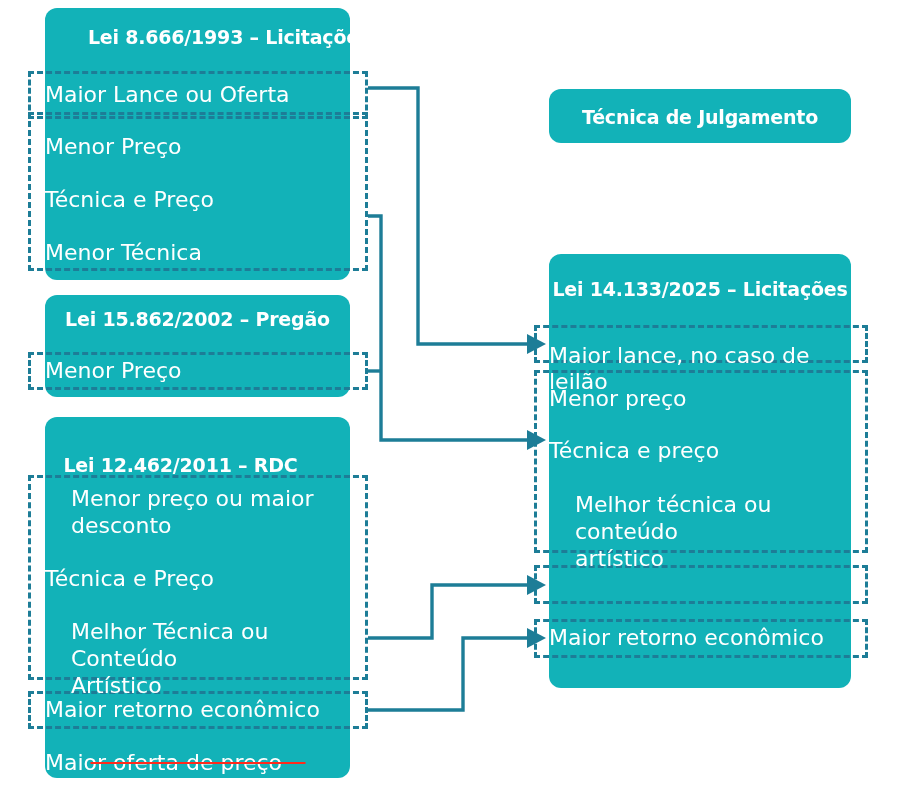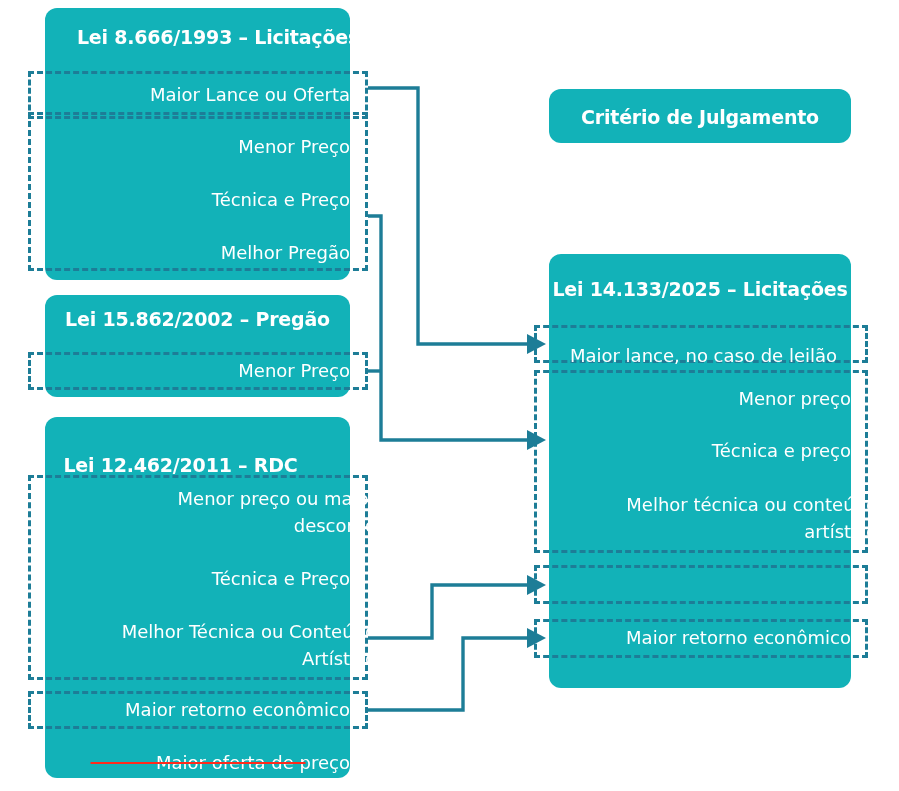--- a/index.html
+++ b/index.html
@@ -22,23 +22,23 @@
     position:absolute;left:0;right:0;
     text-align:center;
     color:#ffffff;
     font-weight:bold;
     font-size:19px;
     letter-spacing:-0.2px;
     z-index:4;
   }
   .item{
     position:absolute;left:0;right:0;
-    text-align:right;
+    text-align:left;
     color:#ffffff;
-    font-size:18px;
+    font-size:22px;
     font-weight:400;
     line-height:26px;
     z-index:4;
   }
   .item.two-line{line-height:27px;padding-left:26px;}
   .item.struck{position:relative;}
   .item.struck .strike{
     position:absolute;left:50%;transform:translateX(-50%);
     top:50%;margin-top:-1px;
     height:2px;background:#ff2a1c;
@@ -58,29 +58,29 @@
   .wires{position:absolute;left:0;top:0;width:899px;height:791px;z-index:5;pointer-events:none;}
   .wires path{fill:none;stroke:#1d7d97;stroke-width:3.4;}
   .wires polygon{fill:#1d7d97;}
 </style>
 </head>
 <body>
 
 <div class="stage">
 
   <div class="card" style="left:45px;top:8px;width:305px;height:272px;"></div>
-  <div class="card-title" style="left:45px;width:346px;top:26px;">Lei 8.666/1993 – Licitações</div>
+  <div class="card-title" style="left:45px;width:346px;top:26px;padding-left:11px;">Lei 8.666/1993 – Licitações</div>
 
   <div class="dash" style="left:28px;top:71px;width:340px;height:48px;"></div>
   <div class="item" style="left:45px;width:305px;top:82px;">Maior Lance ou Oferta</div>
 
   <div class="dash" style="left:28px;top:112px;width:340px;height:159px;"></div>
   <div class="item" style="left:45px;width:305px;top:134px;">Menor Preço</div>
   <div class="item" style="left:45px;width:305px;top:187px;">Técnica e Preço</div>
-  <div class="item" style="left:45px;width:305px;top:240px;">Melhor Pregão</div>
+  <div class="item" style="left:45px;width:305px;top:240px;">Menor Técnica</div>
 
   <div class="card" style="left:45px;top:295px;width:305px;height:102px;"></div>
   <div class="card-title" style="left:45px;width:305px;top:308px;">Lei 15.862/2002 – Pregão</div>
   <div class="dash" style="left:28px;top:352px;width:340px;height:38px;"></div>
   <div class="item" style="left:45px;width:305px;top:358px;">Menor Preço</div>
 
   <div class="card" style="left:45px;top:417px;width:305px;height:361px;"></div>
   <div class="card-title" style="left:45px;width:271px;top:454px;">Lei 12.462/2011 – RDC</div>
 
   <div class="dash" style="left:28px;top:475px;width:340px;height:205px;"></div>
@@ -96,21 +96,21 @@
 
   <div class="dash" style="left:28px;top:691px;width:340px;height:38px;"></div>
   <div class="item" style="left:45px;width:305px;top:697px;">Maior retorno econômico</div>
 
   <div class="item struck" style="left:45px;width:305px;top:750px;">
     <span>Maior oferta de preço</span>
     <span class="strike"></span>
   </div>
 
   <div class="card" style="left:549px;top:89px;width:302px;height:54px;"></div>
-  <div class="card-title" style="left:549px;width:302px;top:106px;">Critério de Julgamento</div>
+  <div class="card-title" style="left:549px;width:302px;top:106px;">Técnica de Julgamento</div>
 
   <div class="card" style="left:549px;top:254px;width:302px;height:434px;"></div>
   <div class="card-title" style="left:549px;width:302px;top:278px;">Lei 14.133/2025 – Licitações</div>
 
   <div class="dash" style="left:534px;top:325px;width:334px;height:38px;"></div>
   <div class="item" style="left:549px;width:288px;top:343px;">Maior lance, no caso de leilão</div>
 
   <div class="dash" style="left:534px;top:370px;width:334px;height:183px;"></div>
   <div class="item" style="left:549px;width:302px;top:386px;">Menor preço</div>
   <div class="item" style="left:549px;width:302px;top:438px;">Técnica e preço</div>

